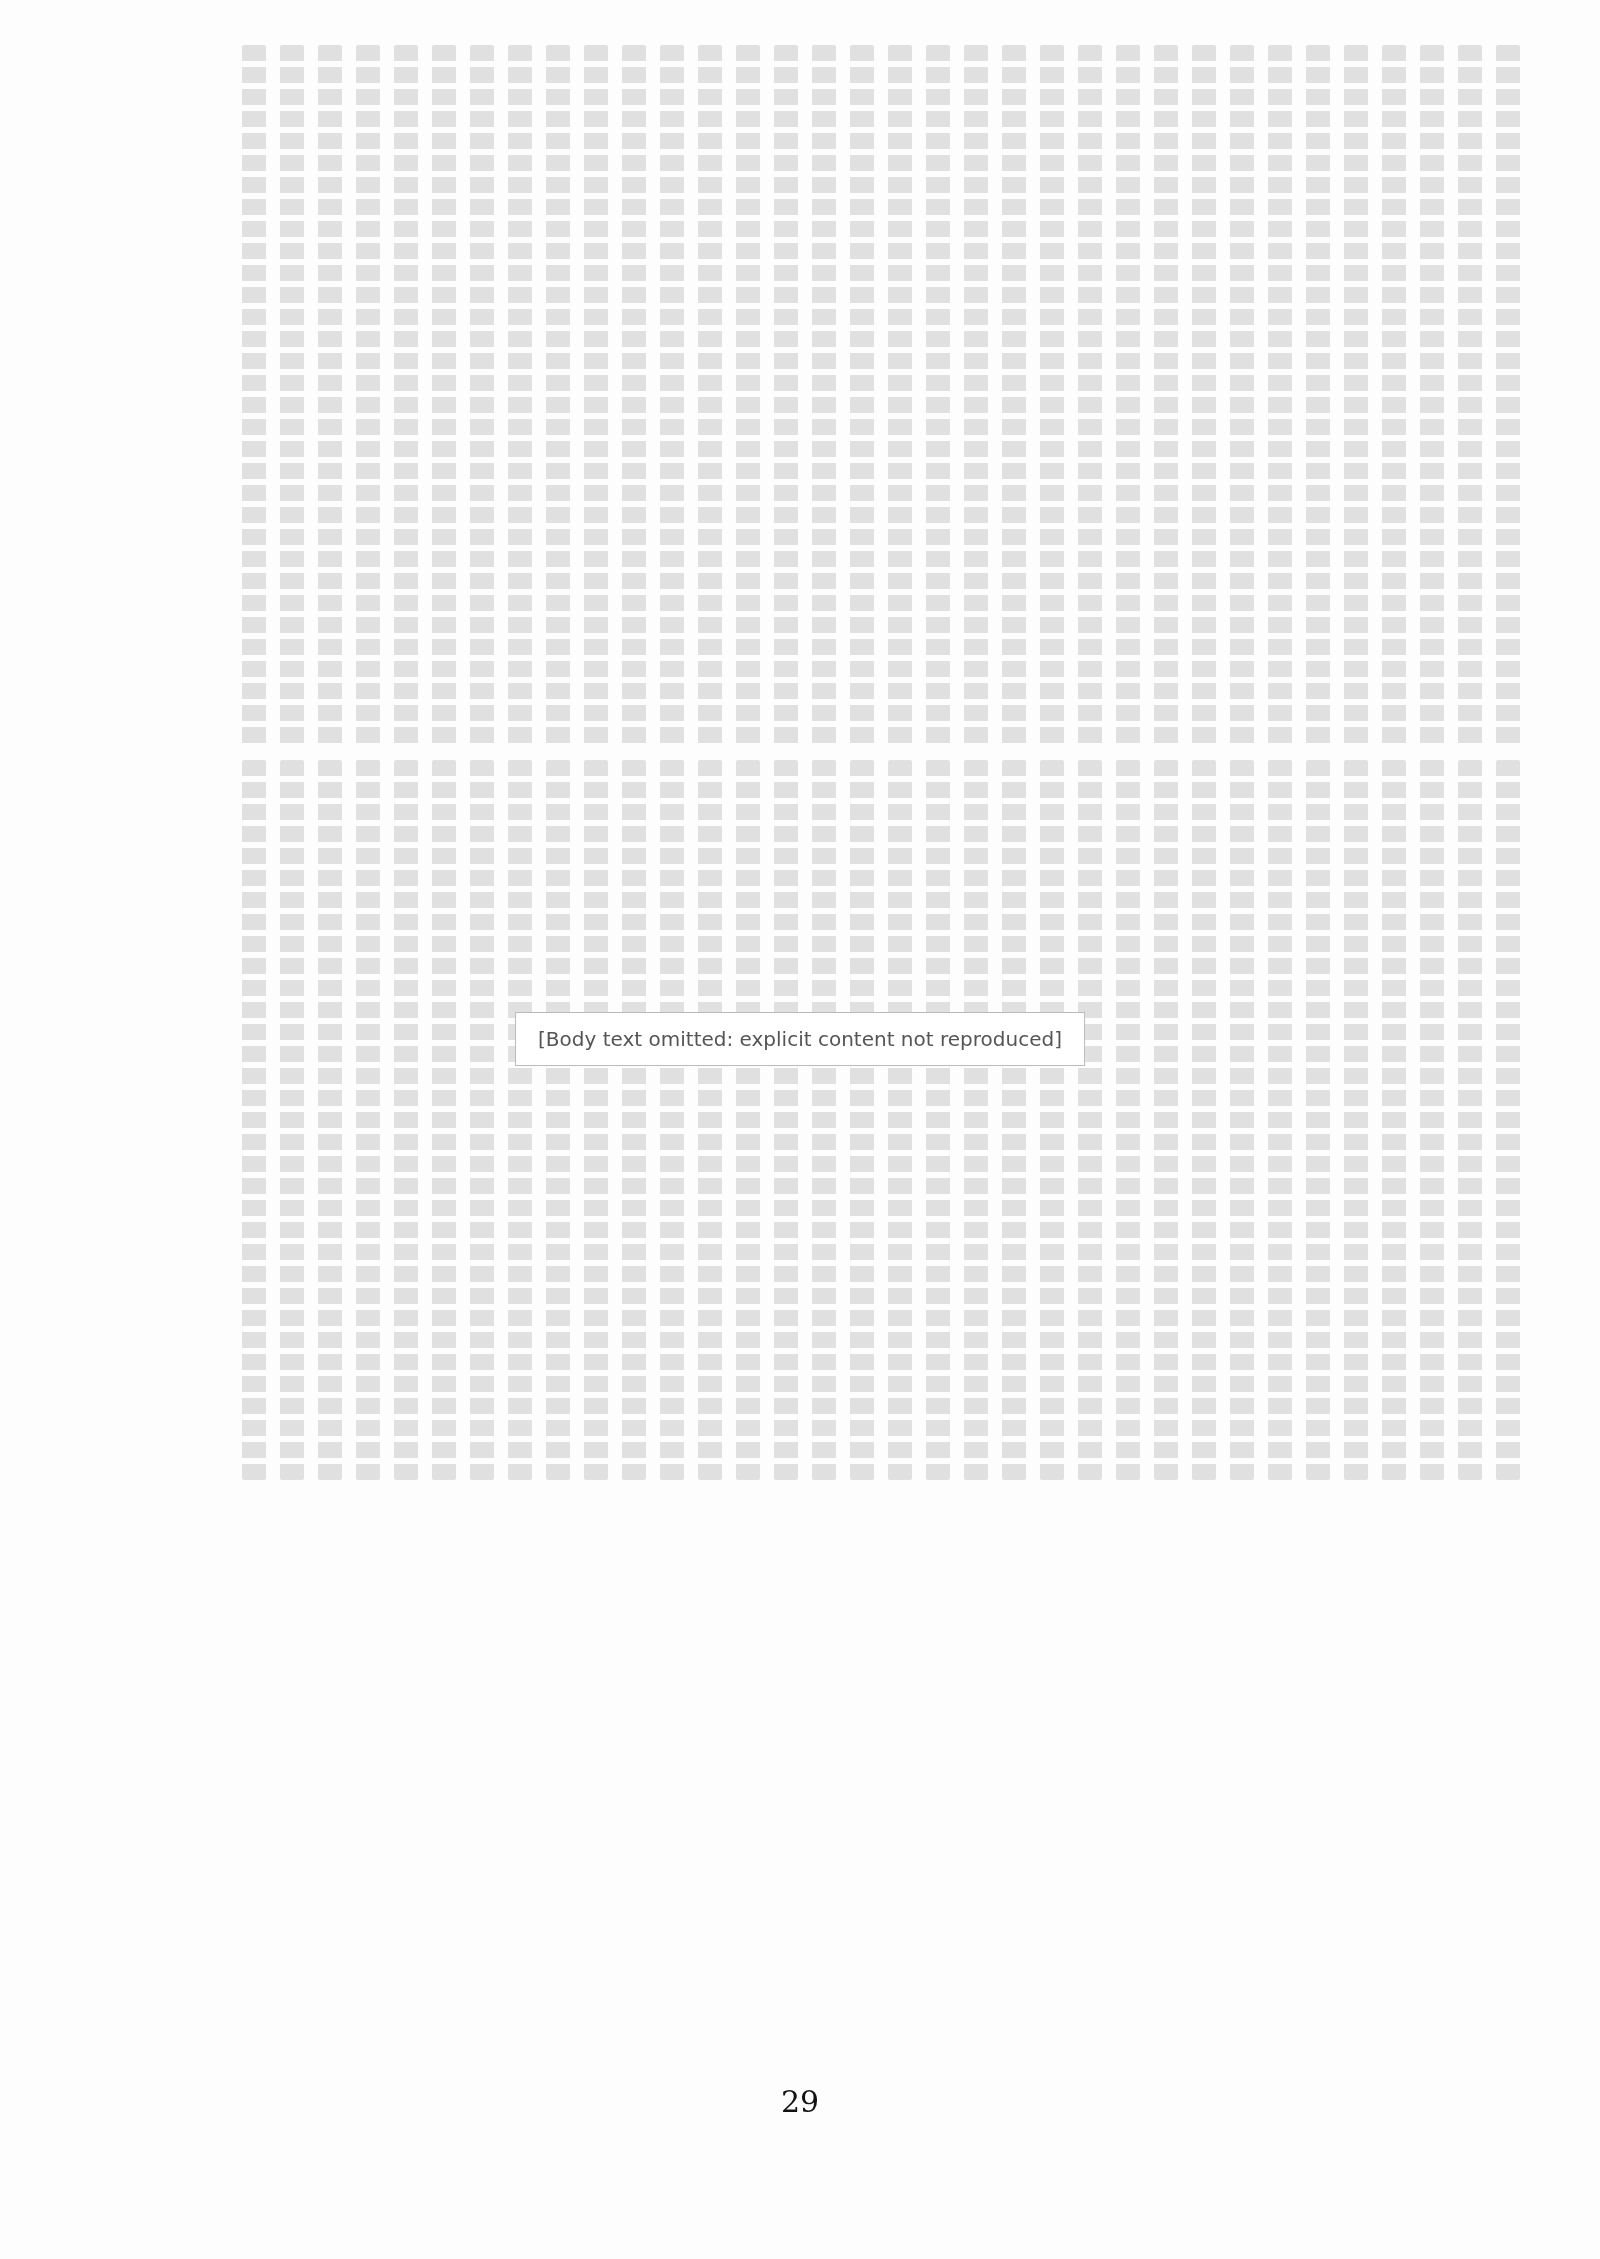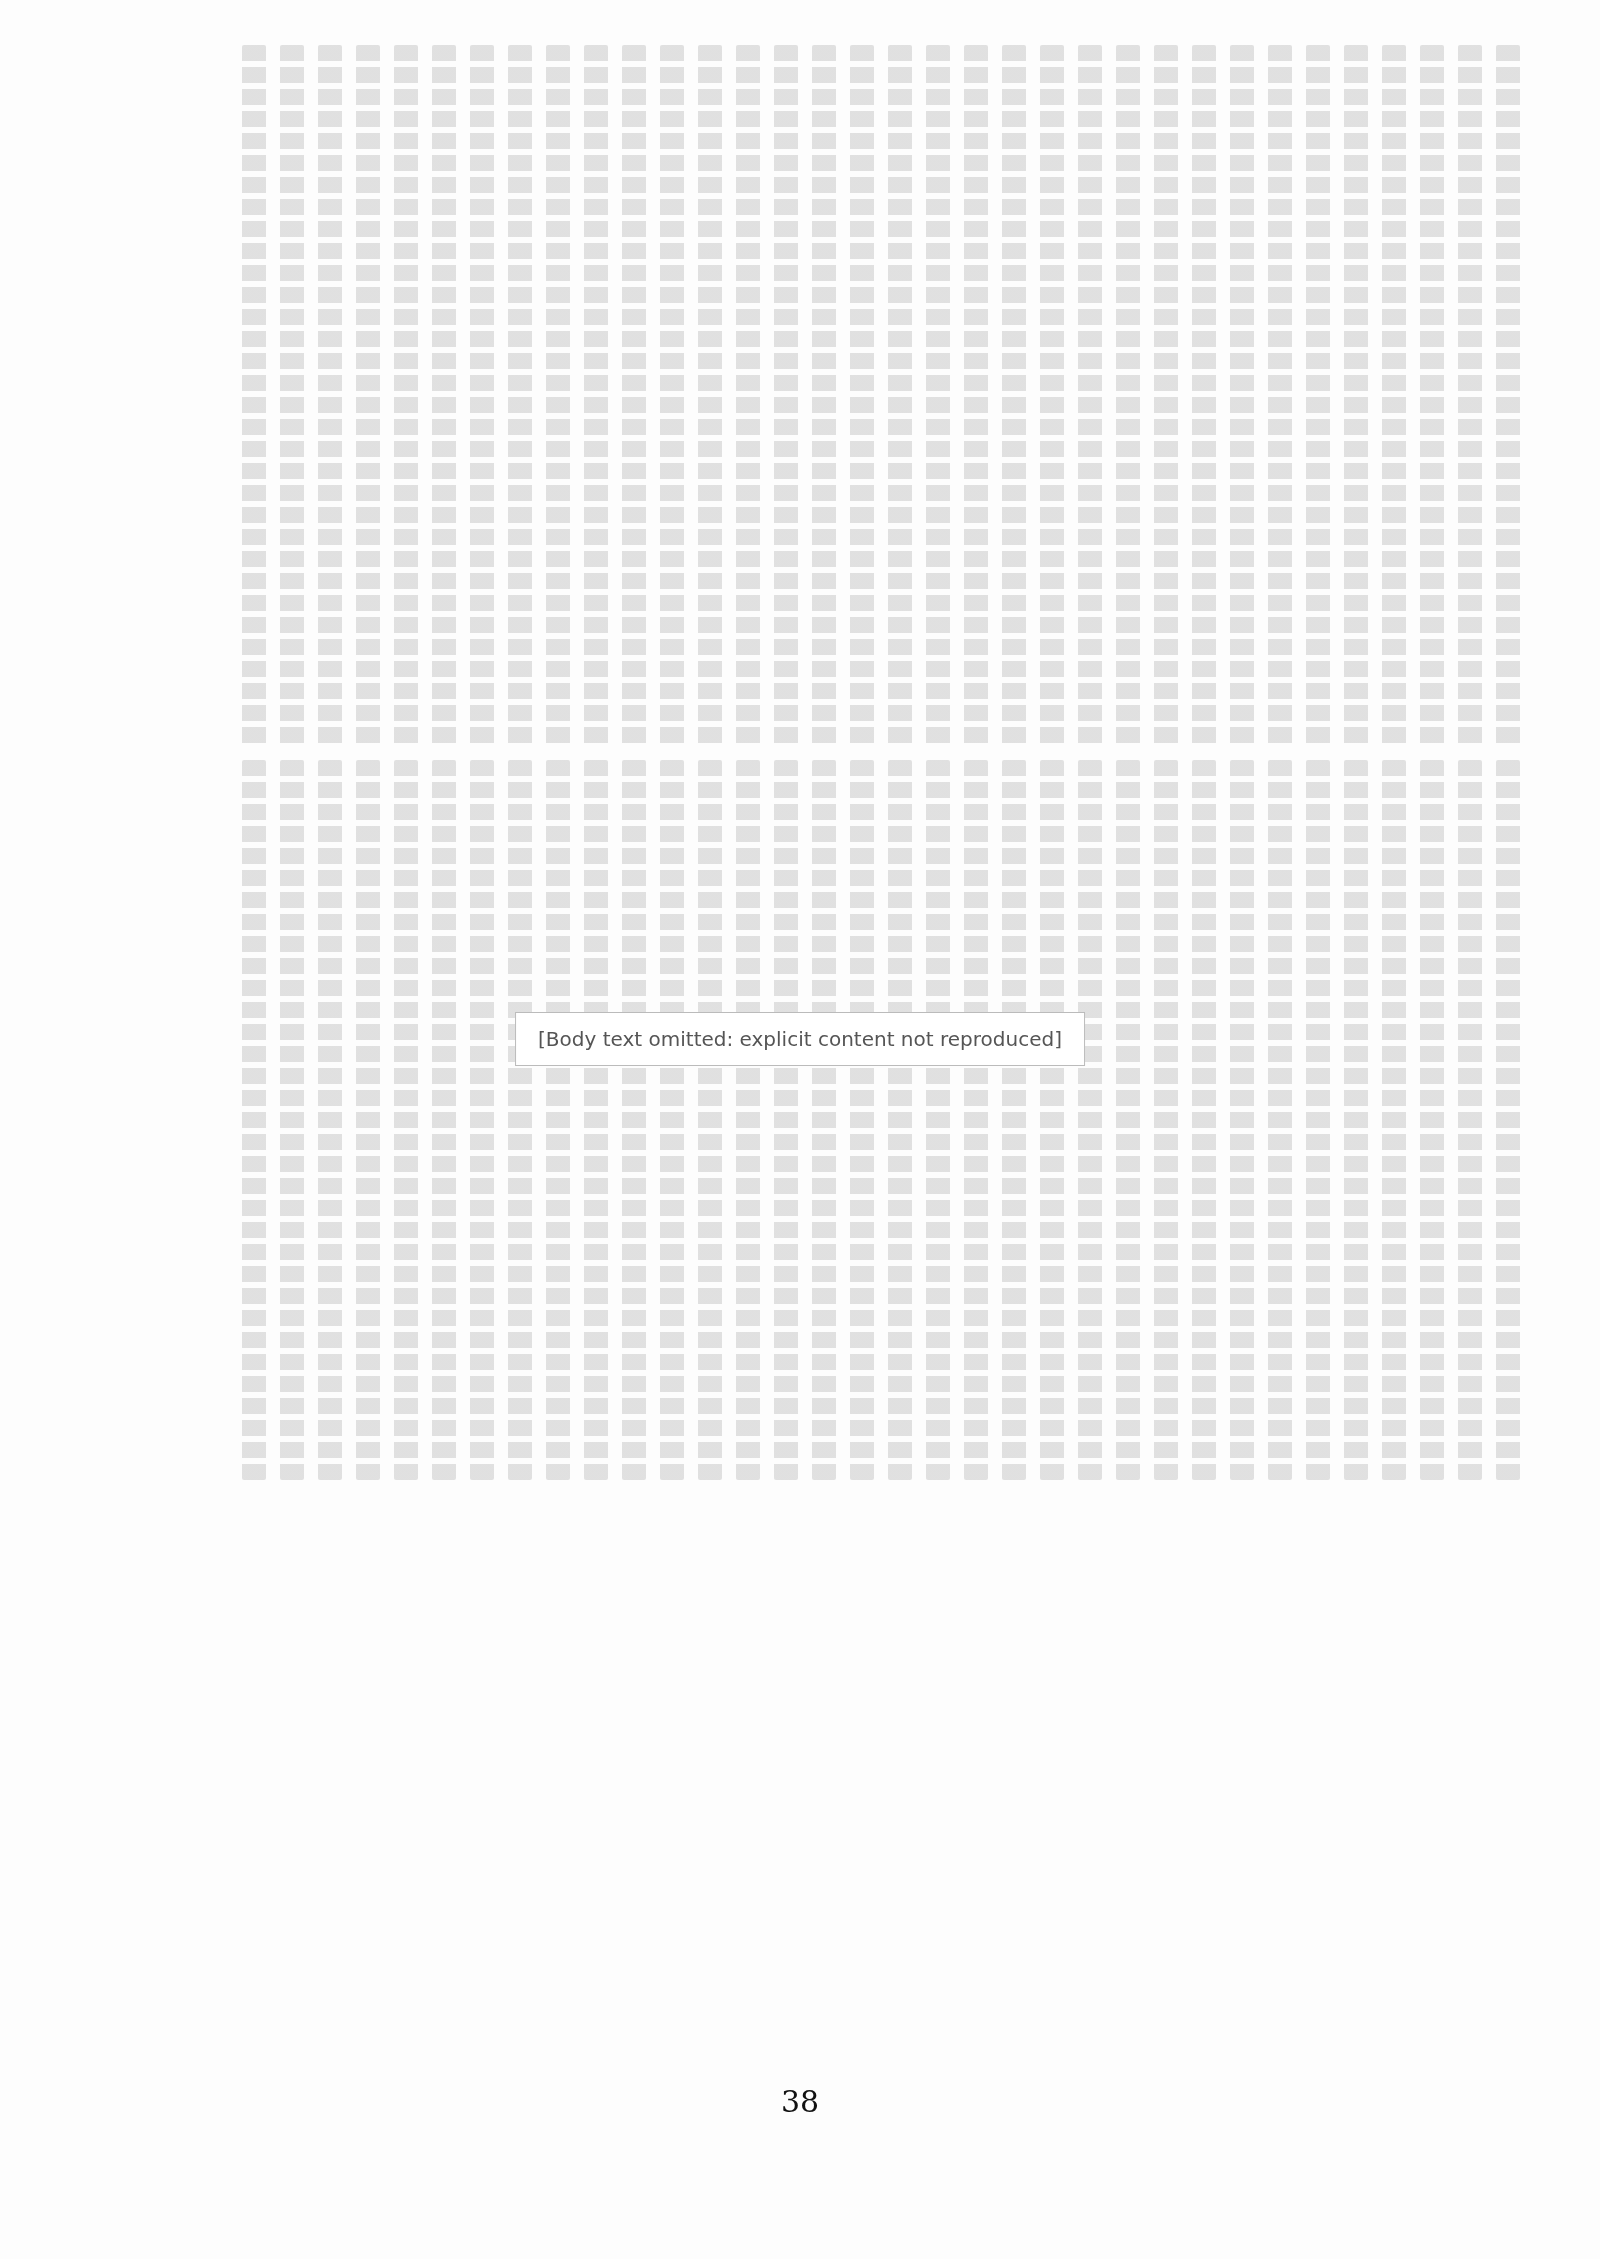--- a/index.html
+++ b/index.html
@@ -81,14 +81,14 @@
       <div class="col"></div>
       <div class="col"></div>
       <div class="col"></div>
       <div class="col"></div>
       <div class="col"></div>
       <div class="col"></div>
       <div class="col"></div>
       <div class="col"></div>
     </div>
   <div class="omitted">[Body text omitted: explicit content not reproduced]</div>
-  <div class="pagenum">38</div>
+  <div class="pagenum">29</div>
 </div>
 
 </body></html>

